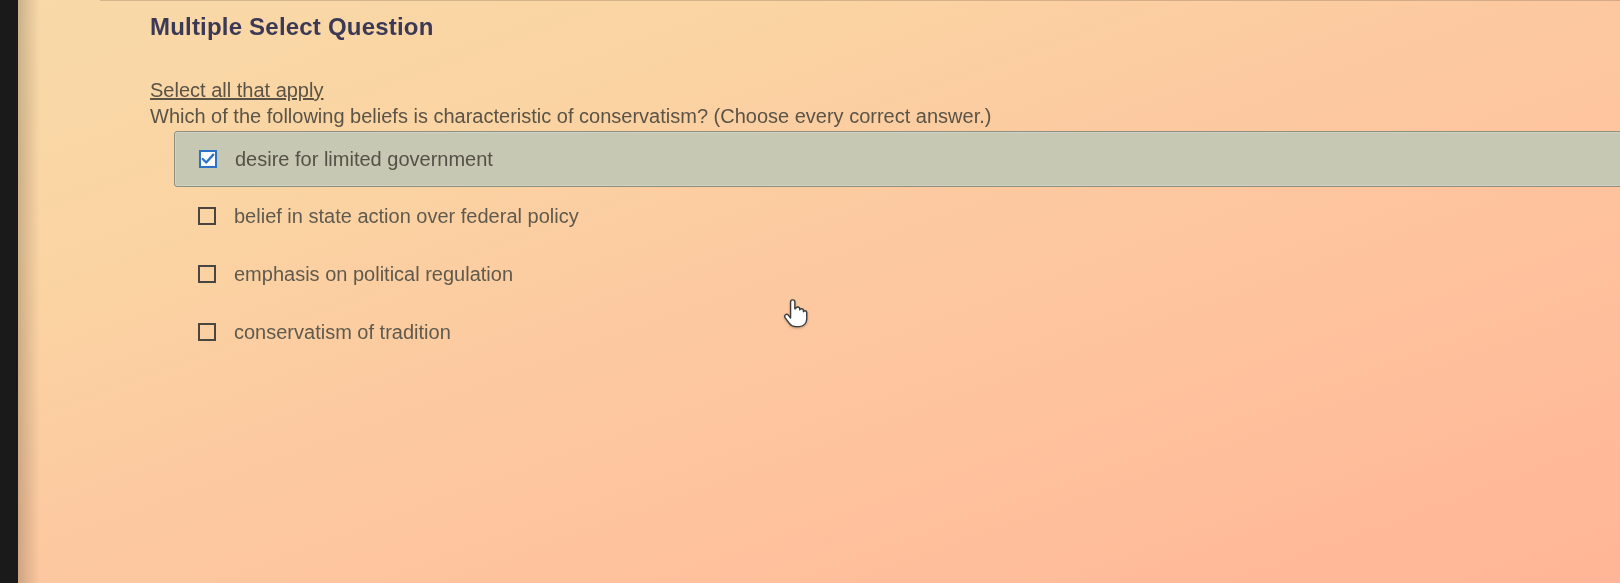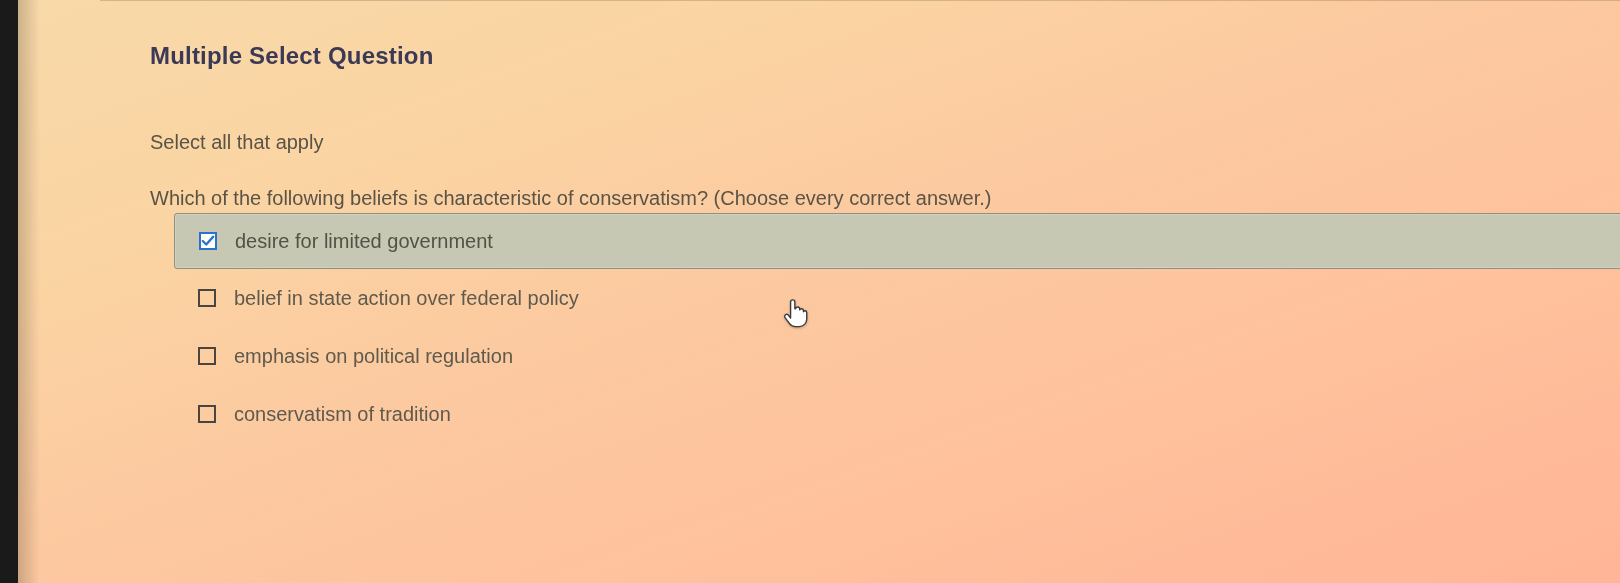--- a/index.html
+++ b/index.html
@@ -5,25 +5,25 @@
     * { margin: 0; padding: 0; box-sizing: border-box; }
     html, body { width: 1620px; height: 583px; overflow: hidden; font-family: "Helvetica Neue", Arial, sans-serif; }
     body {
       background: linear-gradient(160deg, #f8d9a8 0%, #fbd4a3 25%, #fccaa0 45%, #fec39d 65%, #ffbb99 85%, #ffb597 100%);
       position: relative;
     }
     .screen-edge-left { position: absolute; left: 0; top: 0; bottom: 0; width: 18px; background: #1a1a1a; }
     .screen-edge-left::after { content:""; position:absolute; right:-22px; top:0; bottom:0; width:22px; background: linear-gradient(90deg, rgba(0,0,0,0.18), rgba(0,0,0,0)); }
     .hr-top { position:absolute; left:100px; right:0; top:0; height:1px; background: rgba(100,80,60,0.25); }
 
-    .content { position: absolute; left: 150px; right: 0; top: 42px; }
+    .content { position: absolute; left: 150px; right: 0; top: 13px; }
 
     .q-title { font-size: 24px; font-weight: 700; color: #3b3955; letter-spacing: 0.2px; }
-    .q-instr { margin-top: 61px; font-size: 20px; color: #5a5346; }
-    .q-prompt { margin-top: 30px; font-size: 20px; color: #5a5346; line-height: 1.45; }
+    .q-instr { margin-top: 38px; font-size: 20px; color: #5a5346; text-decoration: underline; }
+    .q-prompt { font-size: 20px; color: #5a5346; line-height: 1.45; }
 
     .options { margin-left: 24px; }
 
     .opt-row { display: flex; align-items: center; height: 58px; padding-left: 24px; gap: 18px; cursor: pointer; }
     .opt-row.selected {
       background: #c6c8b3;
       border: 1px solid #8d9080;
       border-radius: 3px;
       box-shadow: inset 0 0 0 1px rgba(255,255,255,0.2);
       height: 56px;

